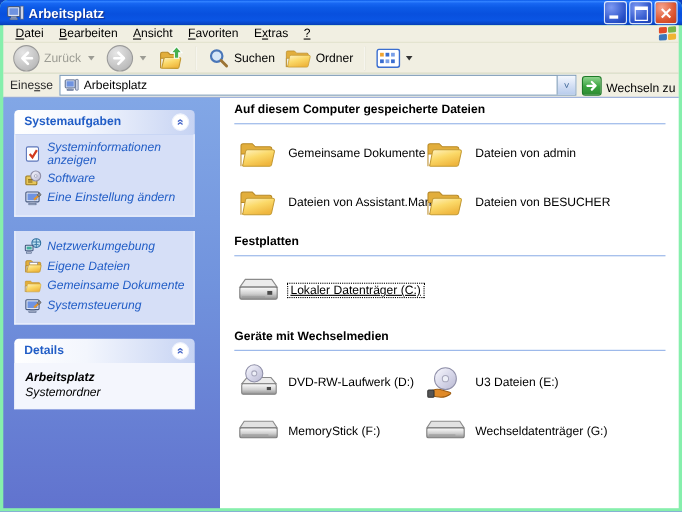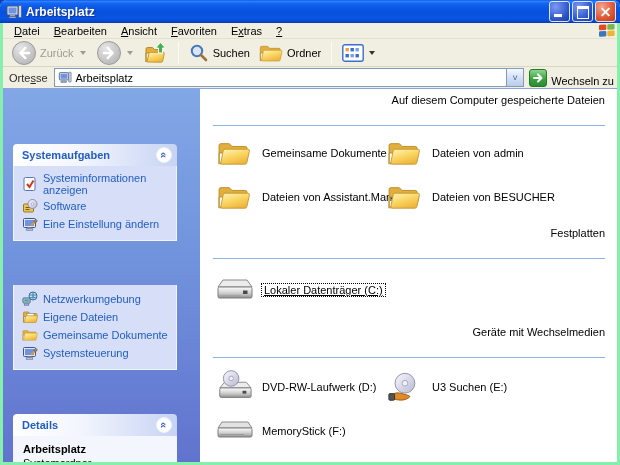--- a/index.html
+++ b/index.html
@@ -100,52 +100,53 @@
     border:1px solid #1e7a28; display:flex; align-items:center; justify-content:center; cursor:pointer;
   }
   .golabel { color:#000; }
 
   
   .sidebar {
     position:absolute; left:3px; top:89px; width:197px; bottom:3px;
     background:linear-gradient(180deg,#82a7e6 0%,#7193dd 45%,#6173ce 100%);
     padding:11px 10px 0 10px; overflow:hidden;
   }
-  .panel { width:164px; margin-bottom:13px;margin-top:44px; }
+  .panel { width:164px; margin-bottom:13px; }
   .panel-header {
     height:22px; border-radius:4px 4px 0 0;
     background:linear-gradient(90deg,#ffffff 0%,#f3f6fd 40%,#c6d3f3 100%);
     display:flex; align-items:center; justify-content:space-between;
     padding:0 5px 0 9px; cursor:pointer;
   }
   .panel-title { color:#215dc6; font-weight:bold; }
   .chev {
     width:16px; height:16px; border-radius:50%; background:#fff;
     border:1px solid #eef2fd; color:#4565c8; font-weight:bold;
     display:flex; align-items:center; justify-content:center;
     transform:rotate(90deg); font-size:11px; line-height:1; cursor:pointer;
   }
   .panel-body {
     background:#d6dff7; border:1px solid #f2f5fd; border-top:none;
     padding:5px 4px 6px 8px;
+    font-style:italic;
   }
   .panel-body.details { background:#f4f6fd; padding:7px 6px 8px 9px; }
   .sideitem { display:flex; align-items:center; gap:5px; margin:1px 0 2px; cursor:pointer; }
   .sideitem .silabel { color:#215dc6; }
   .sicon { width:16px; height:16px; flex:0 0 auto; }
   .det-name { font-weight:bold; color:#000; margin-bottom:2px; }
   .det-type { color:#000; }
 
   .main {
     position:absolute; left:200px; top:89px; right:3px; bottom:3px;
     background:#fff; padding:2px 8px 0 13px; overflow:hidden;
   }
   .group-title {
-    font-weight:normal; color:#000; padding:3px 0 19px;
-    border-bottom:1px solid #93b2e8; margin-right:4px;text-align:right;
+    font-weight:bold; color:#000; padding:3px 0 6px;
+    border-bottom:1px solid #93b2e8; margin-right:4px;
   }
   .group-items {
     display:grid; grid-template-columns:170px 1fr;
     row-gap:6px; padding:8px 0 8px 0;
   }
   .group-items.g1 { padding-bottom:8px; }
   .group-items.g2 { padding-top:12px; padding-bottom:14px; }
   .group-items.g3 { padding-top:8px; row-gap:4px; }
   .fitem { display:flex; align-items:center; gap:7px; height:38px; cursor:pointer; }
   .fitem.tall { height:42px; }
@@ -359,21 +360,21 @@
     <div class="tsep"></div>
     <div class="tbtn viewsbtn">
       <svg width="22" height="18">
           <use href="#sym-views"></use>
         </svg>
       <span class="caret dark"></span>
     </div>
   </div>
 
   <div class="addressbar">
-    <span class="addr-label"><span>Orte</span><span class="accel">s</span><span>se</span></span>
+    <span class="addr-label"><span>Eine</span><span class="accel">s</span><span>se</span></span>
     <div class="combo">
       <svg class="cicon">
           <use href="#sym-computer"></use>
         </svg>
       <span class="cvalue">Arbeitsplatz</span>
       <span class="cbtn">
           <span>˅</span>
         </span>
     </div>
     <div class="gobox">
@@ -516,26 +517,34 @@
             </svg>
           </span>
         <span class="flabel">DVD-RW-Laufwerk (D:)</span>
       </div>
       <div class="fitem tall">
         <span class="iconbox">
             <svg width="34" height="34">
               <use href="#sym-u3"></use>
             </svg>
           </span>
-        <span class="flabel">U3 Suchen (E:)</span>
+        <span class="flabel">U3 Dateien (E:)</span>
       </div>
       <div class="fitem">
         <span class="iconbox">
             <svg width="40" height="24">
               <use href="#sym-removable"></use>
             </svg>
           </span>
         <span class="flabel">MemoryStick (F:)</span>
       </div>
+      <div class="fitem">
+        <span class="iconbox">
+            <svg width="40" height="24">
+              <use href="#sym-removable"></use>
+            </svg>
+          </span>
+        <span class="flabel">Wechseldatenträger (G:)</span>
+      </div>
     </div>
 
   </div>
 </div>
 
 </body></html>

